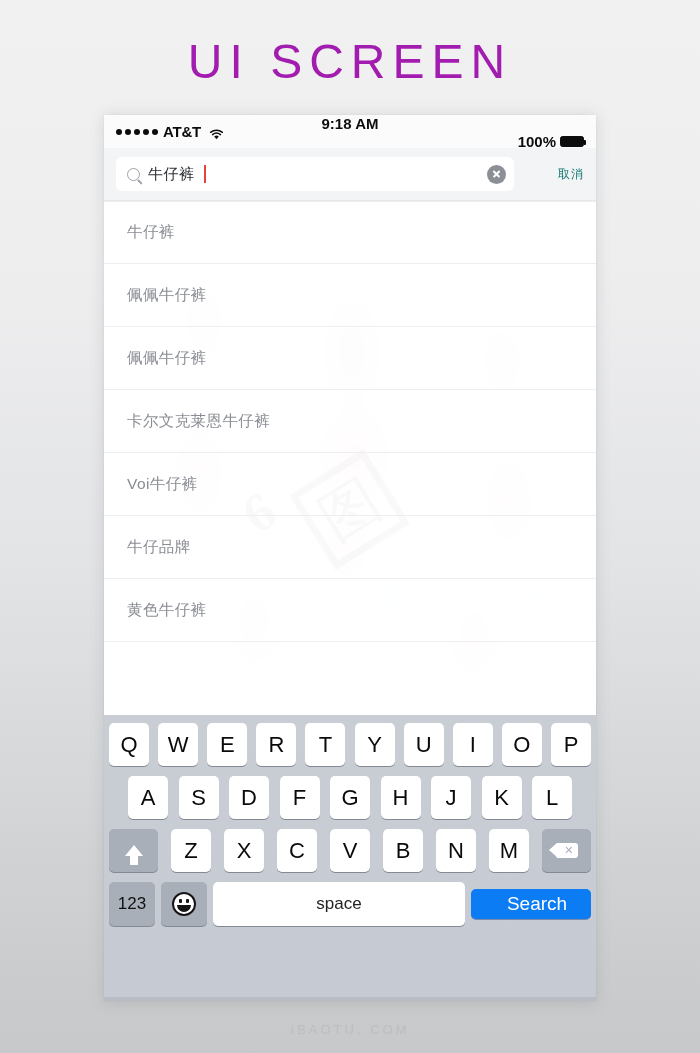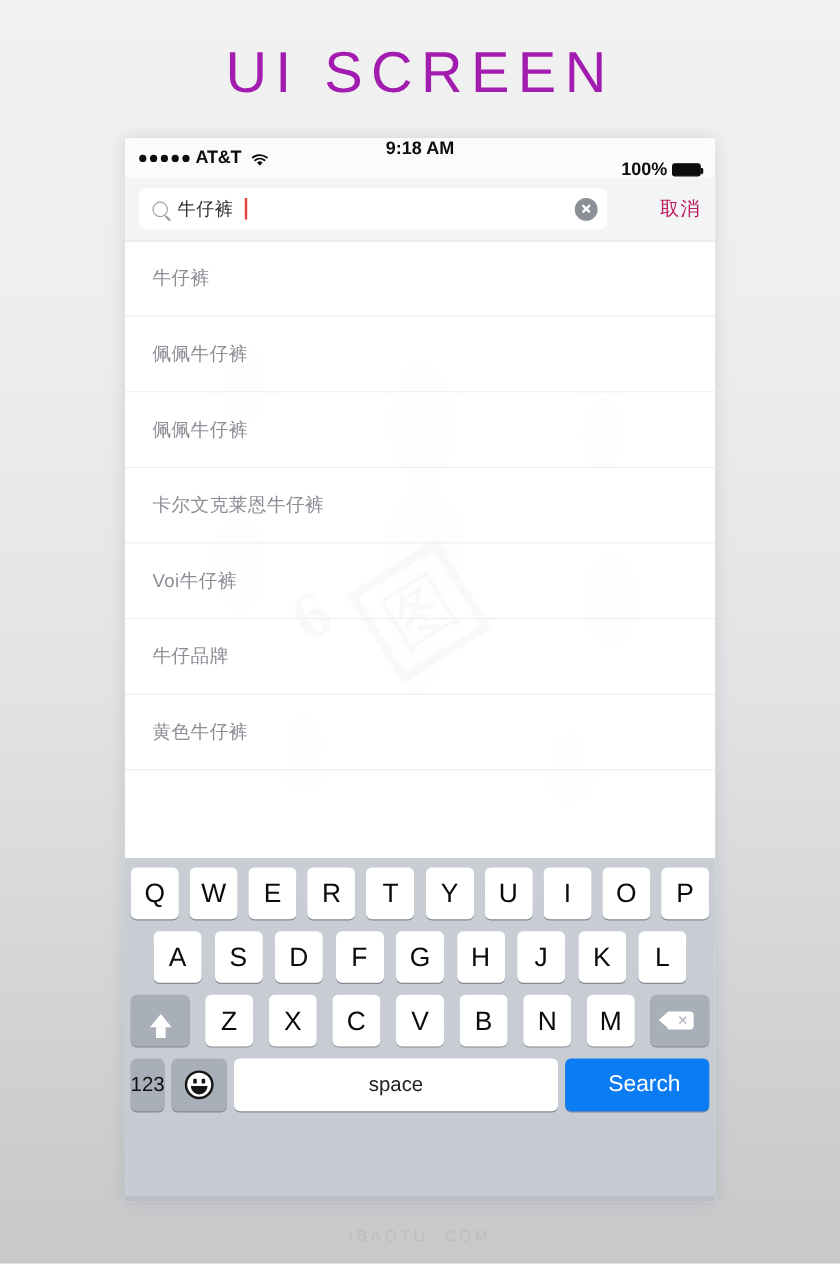--- a/index.html
+++ b/index.html
@@ -88,21 +88,21 @@
     width:19px; height:19px; border-radius:50%; background:#8b8f96;
     display:flex; align-items:center; justify-content:center;
     flex:0 0 auto; position:relative;
   }
   .clear-btn:before, .clear-btn:after {
     content:""; position:absolute; width:9px; height:1.7px;
     background:#ffffff; border-radius:1px;
   }
   .clear-btn:before { transform:rotate(45deg); }
   .clear-btn:after  { transform:rotate(-45deg); }
-  .cancel { font-size:16px; color:#be185d; letter-spacing:1px; flex:0 0 auto;margin-left:34px; }
+  .cancel { font-size:12px; color:#0f766e; letter-spacing:1px; flex:0 0 auto;margin-left:34px; }
 
   
   .suggestions {
     position:relative; height:484px; overflow:hidden; background:#ffffff;
   }
   
   .ghost {
     position:absolute; inset:0; pointer-events:none;
     background:
       radial-gradient(ellipse 52px 95px at 248px 150px, rgba(212,150,148,.30), rgba(255,255,255,0) 72%),
@@ -173,25 +173,25 @@
     font-size:22px; color:#0a0a0a; font-weight:400;
   }
   .k-letter { width:40px; height:43px; }
   .k-gray {
     background:#a9afb9; border-radius:5px;
     box-shadow:0 1px 0 rgba(120,125,135,.85);
     display:flex; align-items:center; justify-content:center;
   }
   .k-shift { width:49px; height:43px; }
   .k-back  { width:49px; height:43px; }
-  .k-123 { width:28px; height:44px; font-size:17px; color:#111; }
+  .k-123 { width:46px; height:44px; font-size:17px; color:#111; }
   .k-emoji { width:46px; height:44px; }
   .k-space { flex:1; height:44px; font-size:17px; color:#222; }
   .k-search {
-    width:120px; height:44px; background:#0b7cf4; border-radius:5px;
+    width:120px; height:30px; background:#0b7cf4; border-radius:5px;
     color:#ffffff; font-size:19px;
     display:flex; align-items:center; justify-content:center;
     box-shadow:0 1px 0 rgba(90,110,150,.7);
     padding-left:12px;
   }
   .arrow-up {
     width:0; height:0; position:relative;
     border-left:9px solid transparent; border-right:9px solid transparent;
     border-bottom:11px solid #ffffff;
   }

